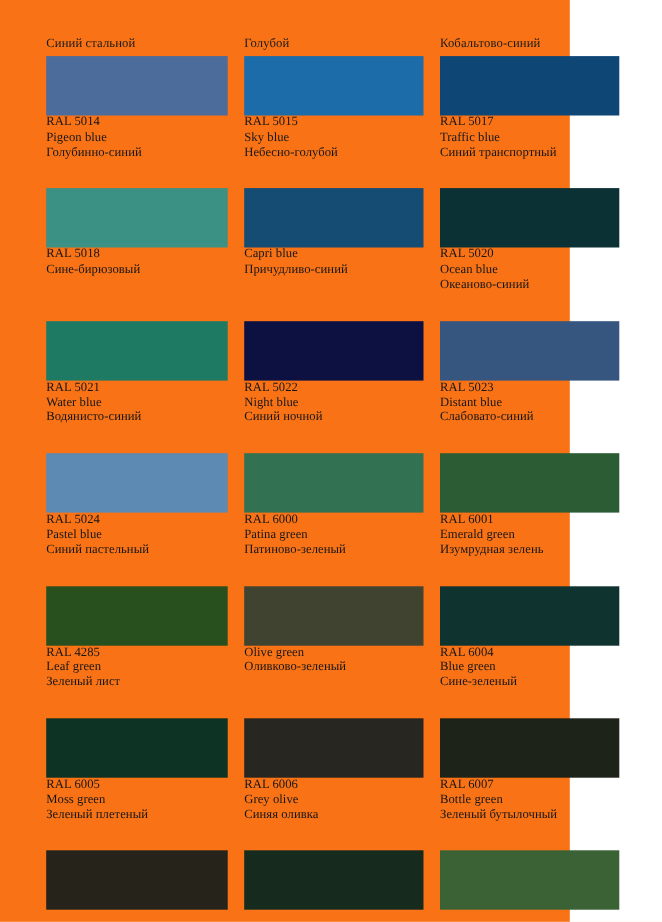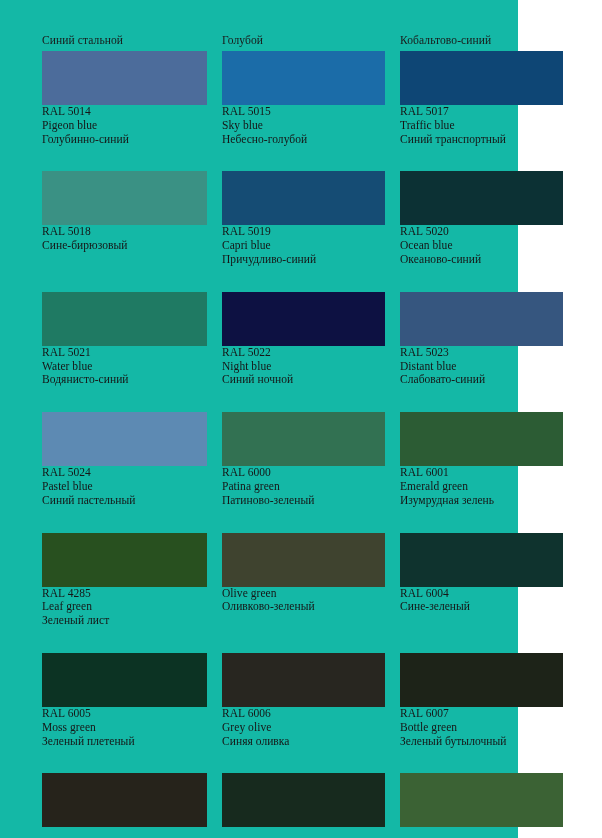--- a/index.html
+++ b/index.html
@@ -11,21 +11,21 @@
     width: 602px;
     height: 838px;
     font-family: "Liberation Serif", "DejaVu Serif", serif;
     color: #1a1a1a;
     overflow: hidden;
   }
   .page {
     position: relative;
     width: 518px;
     height: 838px;
-    background: #14b8a6;
+    background: #f97316;
     box-sizing: border-box;
   }
   .grid {
     position: absolute;
     left: 42px;
     top: 33px;
     width: 520px;
     display: grid;
     grid-template-columns: 180px 178px 162px;
     grid-auto-rows: auto;
@@ -107,21 +107,20 @@
         <div class="swatch" title="RAL 5018" style="background: rgb(58, 145, 132);"></div>
         <div class="caption">
           <div class="cap-line cap-code">RAL 5018</div>
           <div class="cap-line cap-ru">Сине-бирюзовый</div>
         </div>
       </div>
       <div class="cell col2">
         <div class="group-head empty"></div>
         <div class="swatch" title="RAL 5019" style="background: rgb(21, 76, 116);"></div>
         <div class="caption">
-          <div class="cap-line cap-code">RAL 5019</div>
           <div class="cap-line cap-en">Capri blue</div>
           <div class="cap-line cap-ru">Причудливо-синий</div>
         </div>
       </div>
       <div class="cell col3">
         <div class="group-head empty"></div>
         <div class="swatch" title="RAL 5020" style="background: rgb(12, 49, 52);"></div>
         <div class="caption">
           <div class="cap-line cap-code">RAL 5020</div>
           <div class="cap-line cap-en">Ocean blue</div>
@@ -197,20 +196,21 @@
         <div class="caption">
           <div class="cap-line cap-en">Olive green</div>
           <div class="cap-line cap-ru">Оливково-зеленый</div>
         </div>
       </div>
       <div class="cell col3">
         <div class="group-head empty"></div>
         <div class="swatch" title="RAL 6004" style="background: rgb(15, 51, 46);"></div>
         <div class="caption">
           <div class="cap-line cap-code">RAL 6004</div>
+          <div class="cap-line cap-en">Blue green</div>
           <div class="cap-line cap-ru">Сине-зеленый</div>
         </div>
       </div>
       <div class="cell col1">
         <div class="group-head empty"></div>
         <div class="swatch" title="RAL 6005" style="background: rgb(12, 51, 35);"></div>
         <div class="caption">
           <div class="cap-line cap-code">RAL 6005</div>
           <div class="cap-line cap-en">Moss green</div>
           <div class="cap-line cap-ru">Зеленый плетеный</div>

